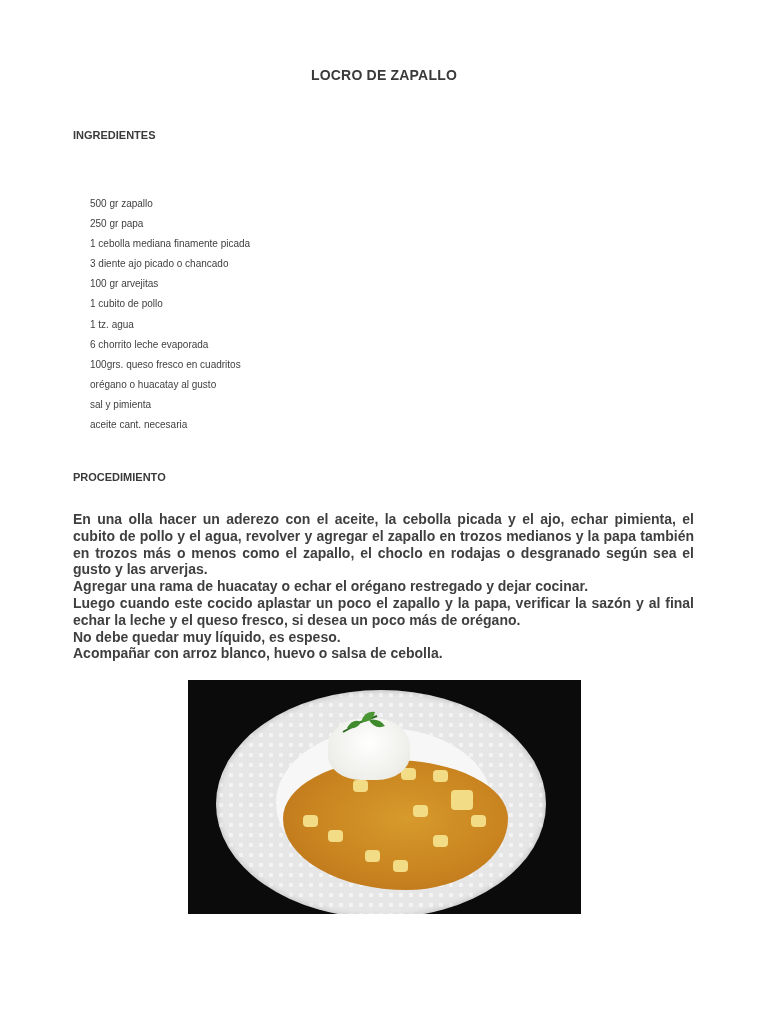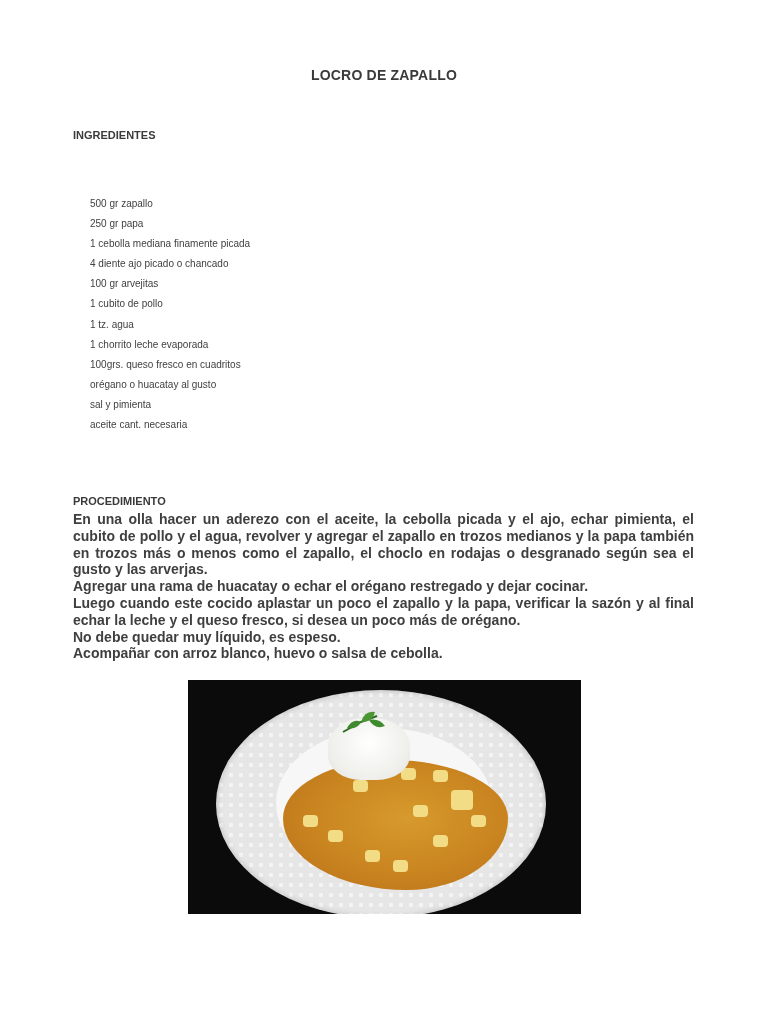--- a/index.html
+++ b/index.html
@@ -55,32 +55,32 @@
 <body>
 
 <div class="title">LOCRO DE ZAPALLO</div>
 
 <div class="heading" style="top:129px;">INGREDIENTES</div>
 
 <ul class="ingredients">
   <li>500 gr zapallo</li>
   <li>250 gr papa</li>
   <li>1 cebolla mediana finamente picada</li>
-  <li>4 diente ajo picado o chancado</li>
+  <li>3 diente ajo picado o chancado</li>
   <li>100 gr arvejitas</li>
   <li>1 cubito de pollo</li>
   <li>1 tz. agua</li>
-  <li>1 chorrito leche evaporada</li>
+  <li>6 chorrito leche evaporada</li>
   <li>100grs. queso fresco en cuadritos</li>
   <li>orégano o huacatay al gusto</li>
   <li>sal y pimienta</li>
   <li>aceite cant. necesaria</li>
 </ul>
 
-<div class="heading" style="top:495px;text-align:right;">PROCEDIMIENTO</div>
+<div class="heading" style="top:471px;text-align:right;">PROCEDIMIENTO</div>
 
 <div class="procedure">
   <p>En una olla hacer un aderezo con el aceite, la cebolla picada y el ajo, echar pimienta, el cubito de pollo y el agua, revolver y agregar el zapallo en trozos medianos y la papa también en trozos más o menos como el zapallo, el choclo en rodajas o desgranado según sea el gusto y las arverjas.</p>
   <p class="left">Agregar una rama de huacatay o echar el orégano restregado y dejar cocinar.</p>
   <p>Luego cuando este cocido aplastar un poco el zapallo y la papa, verificar la sazón y al final echar la leche y el queso fresco, si desea un poco más de orégano.</p>
   <p class="left">No debe quedar muy líquido, es espeso.</p>
   <p class="left">Acompañar con arroz blanco, huevo o salsa de cebolla.</p>
 </div>
 
 <div class="photo" title="Locro de zapallo servido en plato blanco con arroz y perejil">

